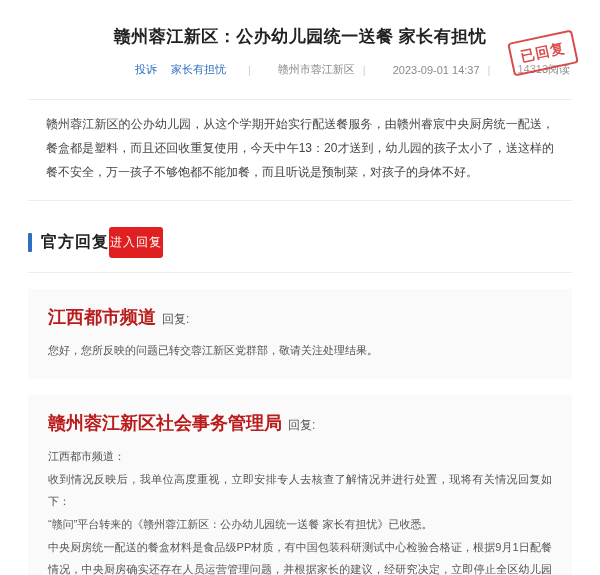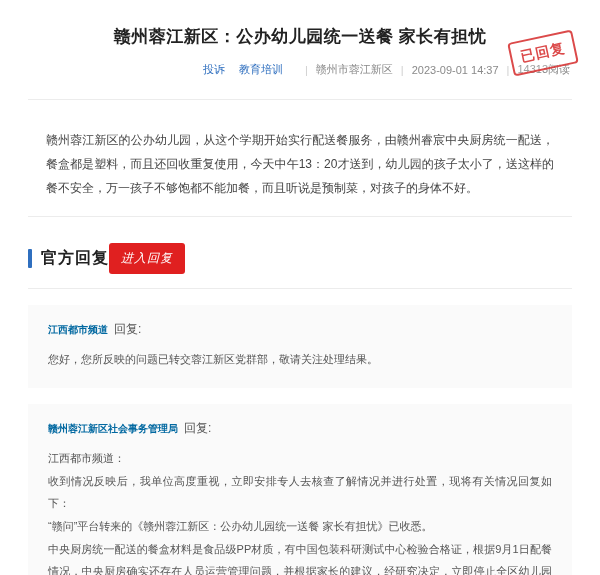--- a/index.html
+++ b/index.html
@@ -46,20 +46,21 @@
     color: #2f6fbf;
     margin-right: 14px;
     cursor: pointer;
   }
   .meta-sep {
     color: #cfcfcf;
     margin: 0 8px;
   }
   .meta-item {
     color: #8a8a8a;
+    margin-left: 19px;
   }
 
   
   .stamp {
     position: absolute;
     right: 24px;
     top: 36px;
     width: 62px;
     height: 30px;
     border: 2px solid #d93b3b;
@@ -72,21 +73,21 @@
     align-items: center;
     justify-content: center;
     transform: rotate(-12deg);
     opacity: 0.92;
     background: rgba(255,255,255,0.2);
   }
 
   
   .content-box {
     margin: 22px 28px 0 28px;
-    padding: 28px 18px 16px 18px;
+    padding: 12px 18px 16px 18px;
     border-top: 1px solid #ececec;
     border-bottom: 1px solid #ececec;
     font-size: 12px;
     line-height: 24px;
     color: #444444;
     text-align: justify;
   }
 
   
   .section {
@@ -112,49 +113,48 @@
   .section-title {
     font-size: 16px;
     font-weight: bold;
     color: #222222;
     letter-spacing: 1px;
   }
   .enter-btn {
     background: #e02020;
     color: #ffffff;
     font-size: 12px;
-    padding: 7px 12px;
+    padding: 7px 1px;
     border-radius: 3px;
     border: none;
     cursor: pointer;
     letter-spacing: 1px;
     font-family: "Liberation Sans", sans-serif;
-    font-style: italic;
   }
   .divider {
     height: 1px;
     background: #ececec;
     margin-top: 14px;
   }
 
   
   .reply-card {
     background: #fafafa;
     margin-top: 16px;
     padding: 16px 20px 18px 20px;
     box-sizing: border-box;
   }
   .reply-head {
     font-size: 12.5px;
     margin-bottom: 10px;
   }
   .reply-org {
-    color: #0369a1;
-    font-weight: bold;
-    font-size: 10px;
+    color: #b91c1c;
+    font-weight: bold;
+    font-size: 18px;
   }
   .reply-verb {
     color: #555555;
     margin-left: 6px;
     font-size: 12px;
   }
   .reply-body {
     font-size: 11px;
     line-height: 22px;
     color: #555555;
@@ -172,21 +172,21 @@
 </style>
 </head>
 <body>
 
 <div class="page">
 
   <div class="header">
     <h1 class="title">赣州蓉江新区：公办幼儿园统一送餐 家长有担忧</h1>
     <div class="meta-row">
       <span class="meta-link">投诉</span>
-      <span class="meta-link">教育培训</span>
+      <span class="meta-link">家长有担忧</span>
       <span class="meta-sep">|</span>
       <span class="meta-item">赣州市蓉江新区</span>
       <span class="meta-sep">|</span>
       <span class="meta-item">2023-09-01 14:37</span>
       <span class="meta-sep">|</span>
       <span class="meta-item">14313阅读</span>
     </div>
   </div>
 
   <div class="stamp">已回复</div>

